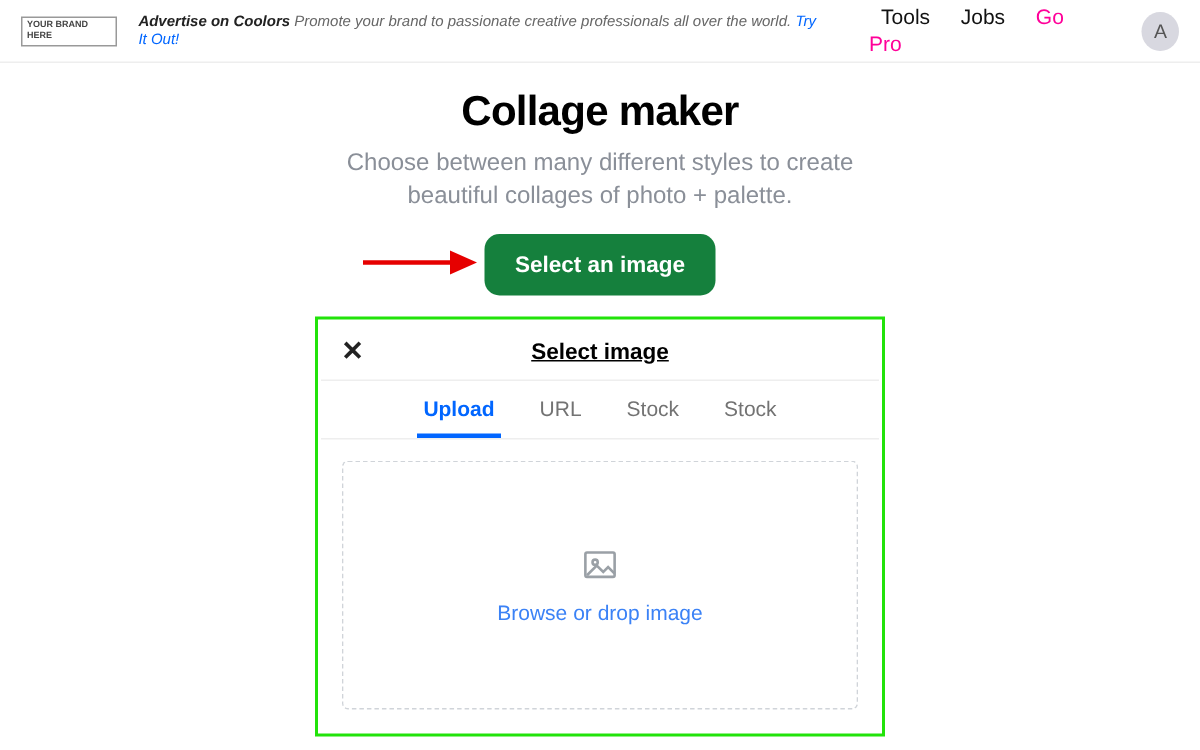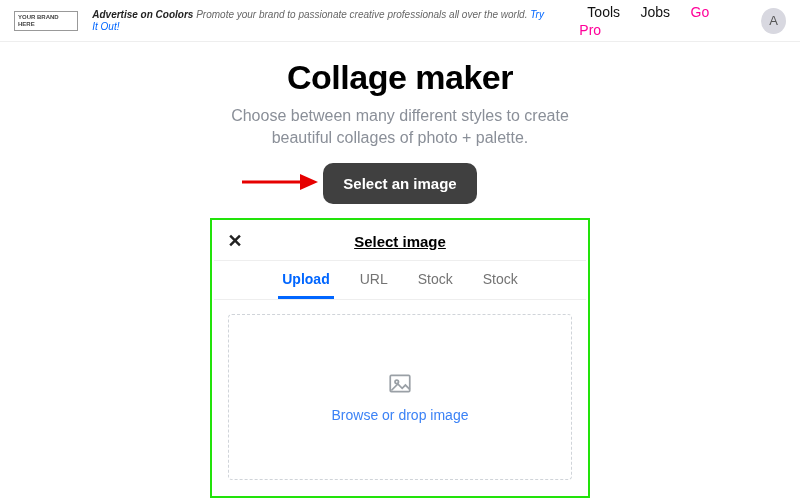--- a/index.html
+++ b/index.html
@@ -10,24 +10,24 @@
   .brand-here { font-size: 6px; font-weight: 700; line-height: 7px; color: #444; border: 0.5px solid #999; padding: 2px 3px; }
   .ad { font-size: 10px; color: #666; line-height: 12px; font-style: italic; }
   .ad .title { font-weight: 700; color: #222; }
   .ad .link { color: #0166ff; }
   .spacer { flex: 1; }
   .nav a { font-size: 14px; color: #111; text-decoration: none; margin: 16px 8px; }
   .nav a.pro { color: #ff0099; font-weight: 500; }
   .avatar { width: 26px; height: 26px; border-radius: 50%; background: #d8d8e0; color: #555; display: flex; align-items: center; justify-content: center; font-size: 13px; margin-left: 12px; }
 
   .hero { text-align: center; padding: 16px 20px 0; }
-  .hero h1 { font-size: 34px; font-weight: 900; letter-spacing: -0.5px; }
+  .hero h1 { font-size: 28px; font-weight: 900; letter-spacing: -0.5px; }
   .hero p { font-size: 16px; color: #8a8f98; margin-top: 8px; line-height: 22px; }
   .cta-row { margin-top: 14px; position: relative; display: flex; justify-content: center; }
-  .cta { background: #404040; color: #fff; border: none; border-radius: 10px; font-weight: 700; font-size: 15px; padding: 12px 20px; cursor: pointer; }
+  .cta { background: #15803d; color: #fff; border: none; border-radius: 10px; font-weight: 700; font-size: 15px; padding: 12px 20px; cursor: pointer; }
   .arrow { position: absolute; left: 220px; top: 8px; width: 78px; height: 22px; }
 
   .modal { width: 380px; margin: 14px auto 0; border: 2px solid #22e30a; padding: 2px; }
   .modal-inner { background: #fff; }
   .modal-head { display: grid; grid-template-columns: 30px 1fr 30px; align-items: center; padding: 8px 6px; }
   .close { font-size: 18px; font-weight: 700; color: #222; cursor: pointer; text-align: center; }
   .modal-title { font-weight: 800; font-size: 15px; text-align: center; text-decoration: underline; }
   .tabs { display: flex; justify-content: center; gap: 22px; border-top: 1px solid #eee; padding: 10px 0 0; font-size: 14px; }
   .tab { color: #737373; cursor: pointer; padding: 0 4px 9px; }
   .tab.active { color: #0166ff; font-weight: 600; border-bottom: 3px solid #0166ff; }

